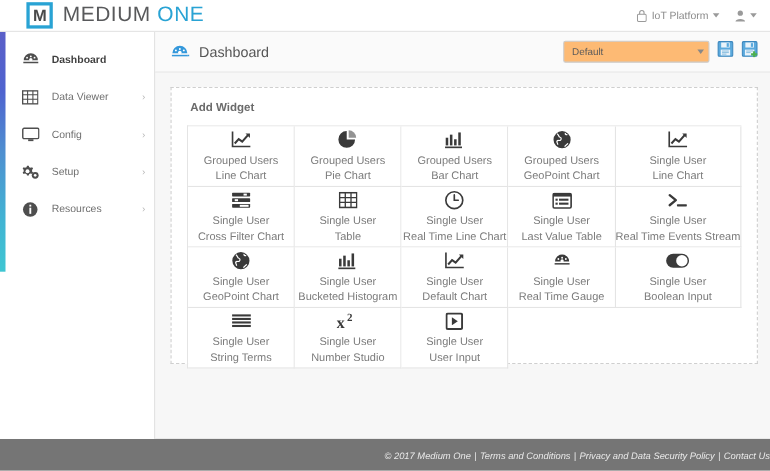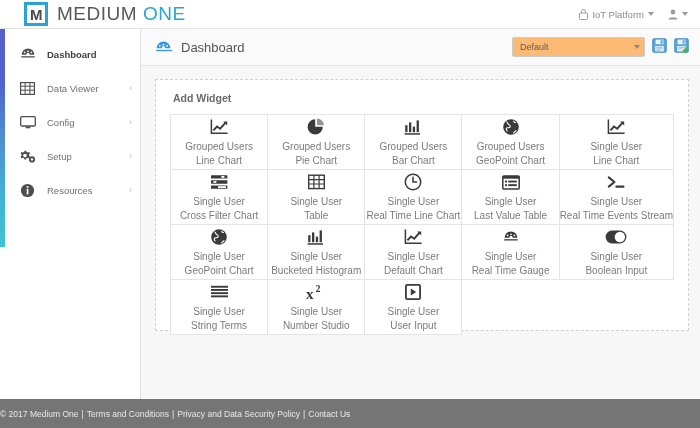--- a/index.html
+++ b/index.html
@@ -204,23 +204,24 @@
     white-space: nowrap;
   }
 
   
   .footer {
     height: 29px;
     background: #757575;
     color: #e9e9e9;
     display: flex;
     align-items: center;
-    justify-content: flex-start;
+    justify-content: flex-end;
     font-size: 8.5px;
     flex: 0 0 29px;
+    font-style: italic;
   }
   .footer a { color: #e9e9e9; text-decoration: none; cursor: pointer; }
   .footer .sep { padding: 0 3px; }
 </style>
 </head>
 <body>
 
 <div class="app">
 
   <div class="topbar">

